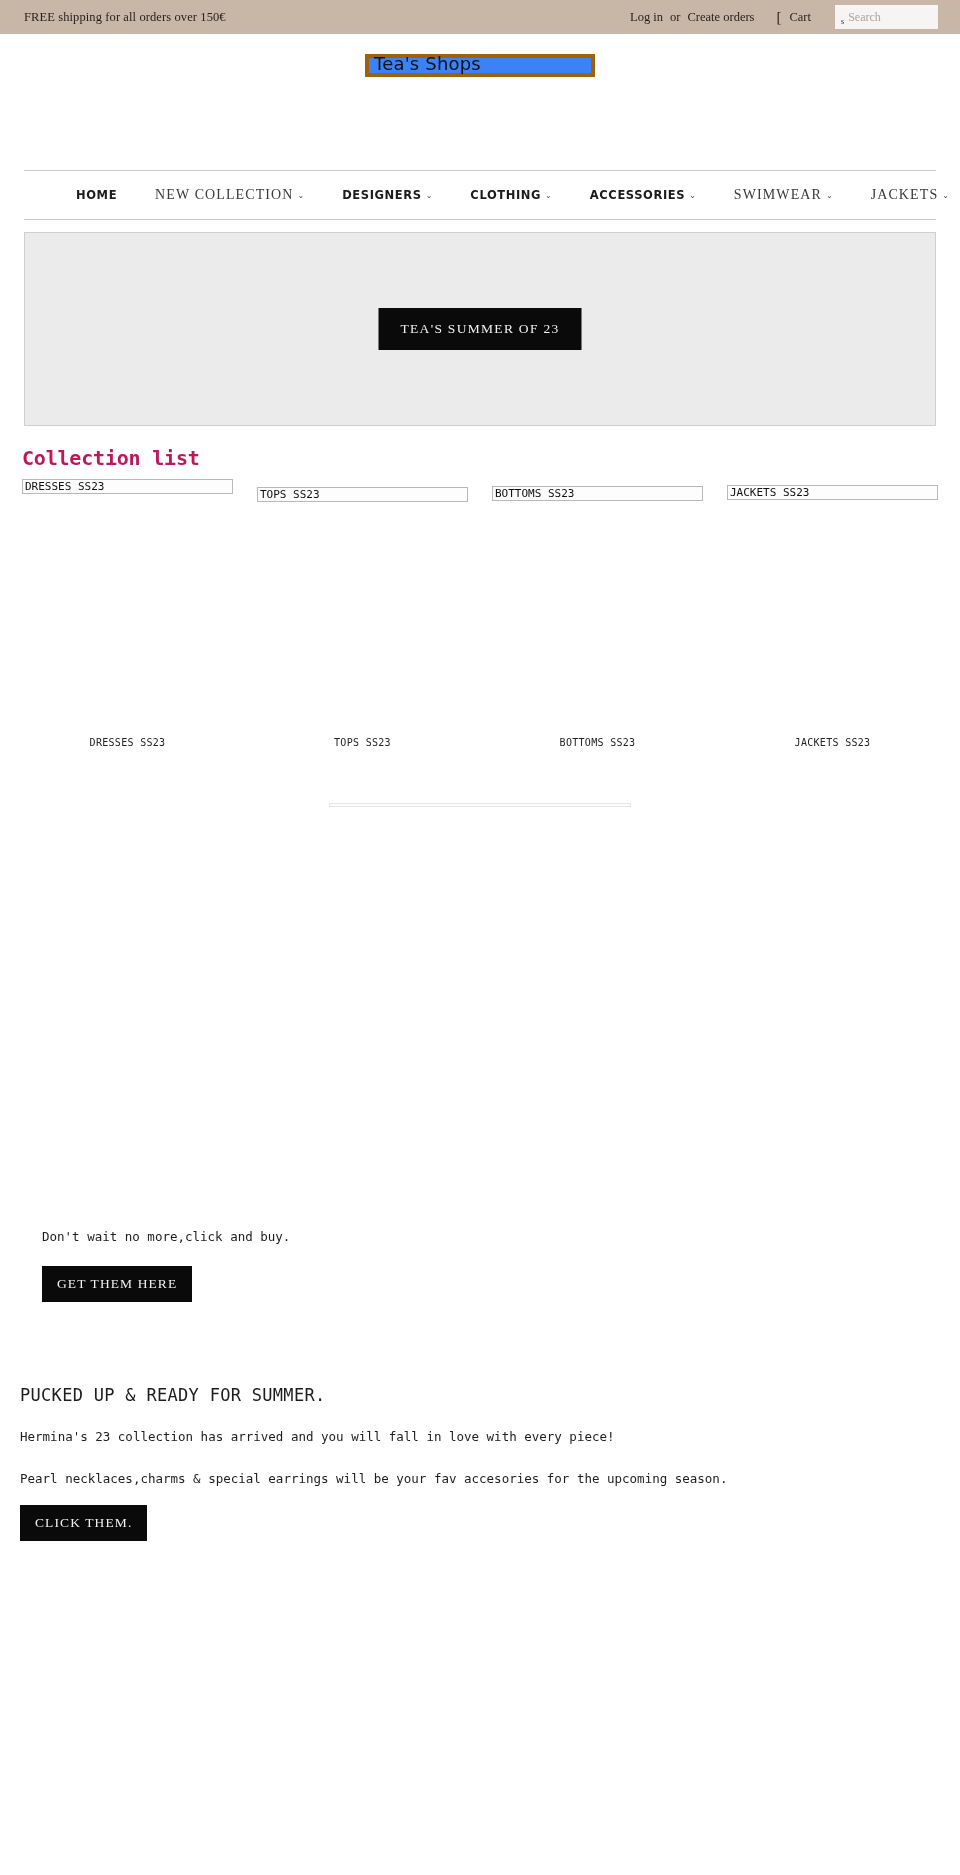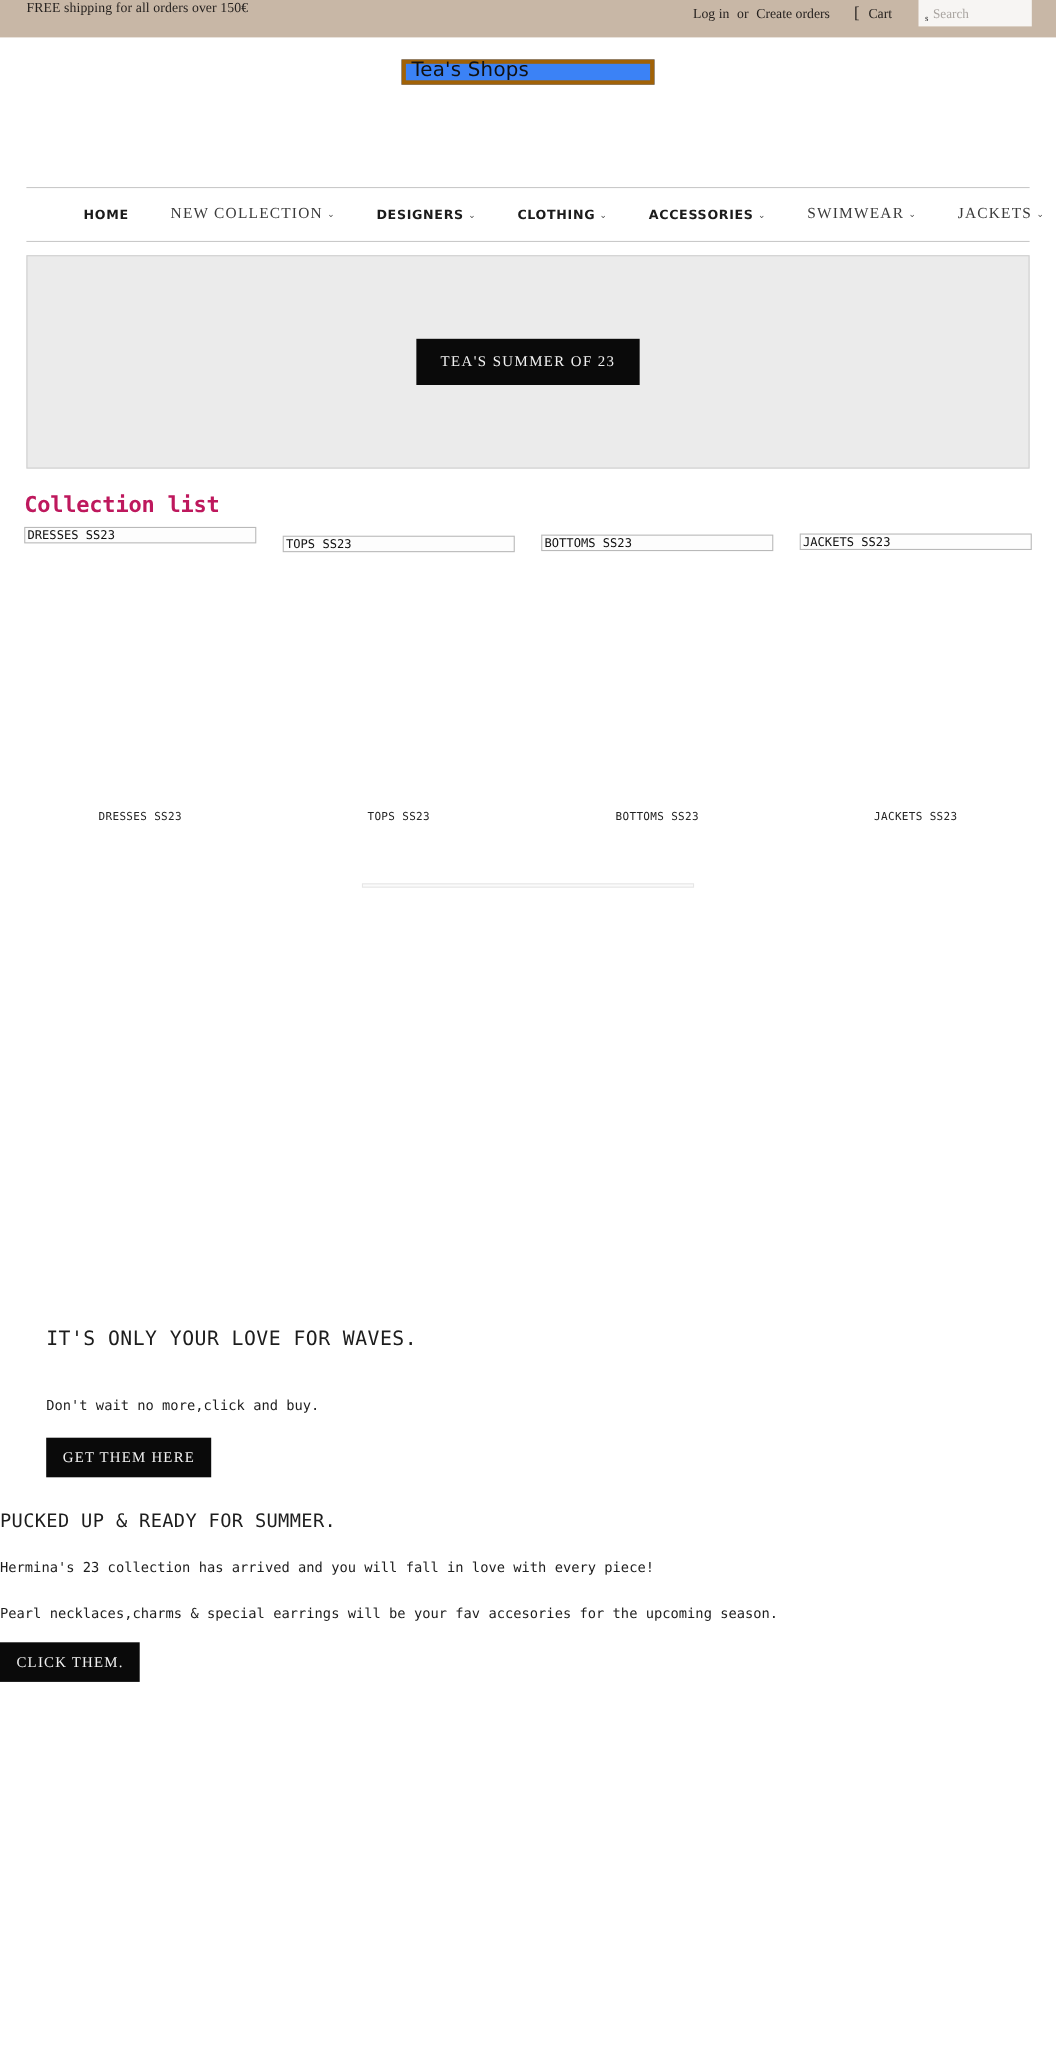--- a/index.html
+++ b/index.html
@@ -13,21 +13,21 @@
     color: #1c1c1c;
     overflow: hidden;
     position: relative;
   }
 
   
   .topbar {
     height: 34px;
     background: #c8b7a6;
     display: flex;
-    align-items: flex-start;
+    align-items: center;
     padding: 0 22px 0 24px;
     position: relative;
   }
   .topbar-msg {
     font-family: "Liberation Serif", serif;
     font-size: 12.5px;
     color: #231f1d;
     letter-spacing: .1px;
     white-space: nowrap;
   }
@@ -282,21 +282,22 @@
     font-size: 13.5px;
     letter-spacing: 1.1px;
     padding: 10px 15px;
     margin-top: 18px;
     cursor: pointer;
     white-space: nowrap;
   }
 
   
   .promo {
-    margin-top: 30px;
+    margin-top: 83px;
+    padding-left: 20px;
   }
   .promo-title {
     font-family: "DejaVu Sans Mono", monospace;
     font-size: 17px;
     color: #1d1d1d;
     letter-spacing: 0.3px;
     font-weight: normal;
     margin: 0;
   }
   .promo-line {
@@ -403,21 +404,20 @@
     <div class="collection-caption">JACKETS SS23</div>
   </div>
 
 </div>
 
 <div class="divider-wrap">
   <div class="divider-rule"></div>
 </div>
 
 <section class="feature">
-  <h2 class="feature-title">IT'S ONLY YOUR LOVE FOR WAVES.</h2>
   <p class="feature-body">
     <br>
     <span>Don't wait no more,click and buy.</span>
   </p>
   <div class="btn-dark">GET THEM HERE</div>
 </section>
 
 <section class="promo">
   <h2 class="promo-title">PUCKED UP &amp; READY FOR SUMMER.</h2>
   <p class="promo-line">Hermina's 23 collection has arrived and you will fall in love with every piece!</p>

